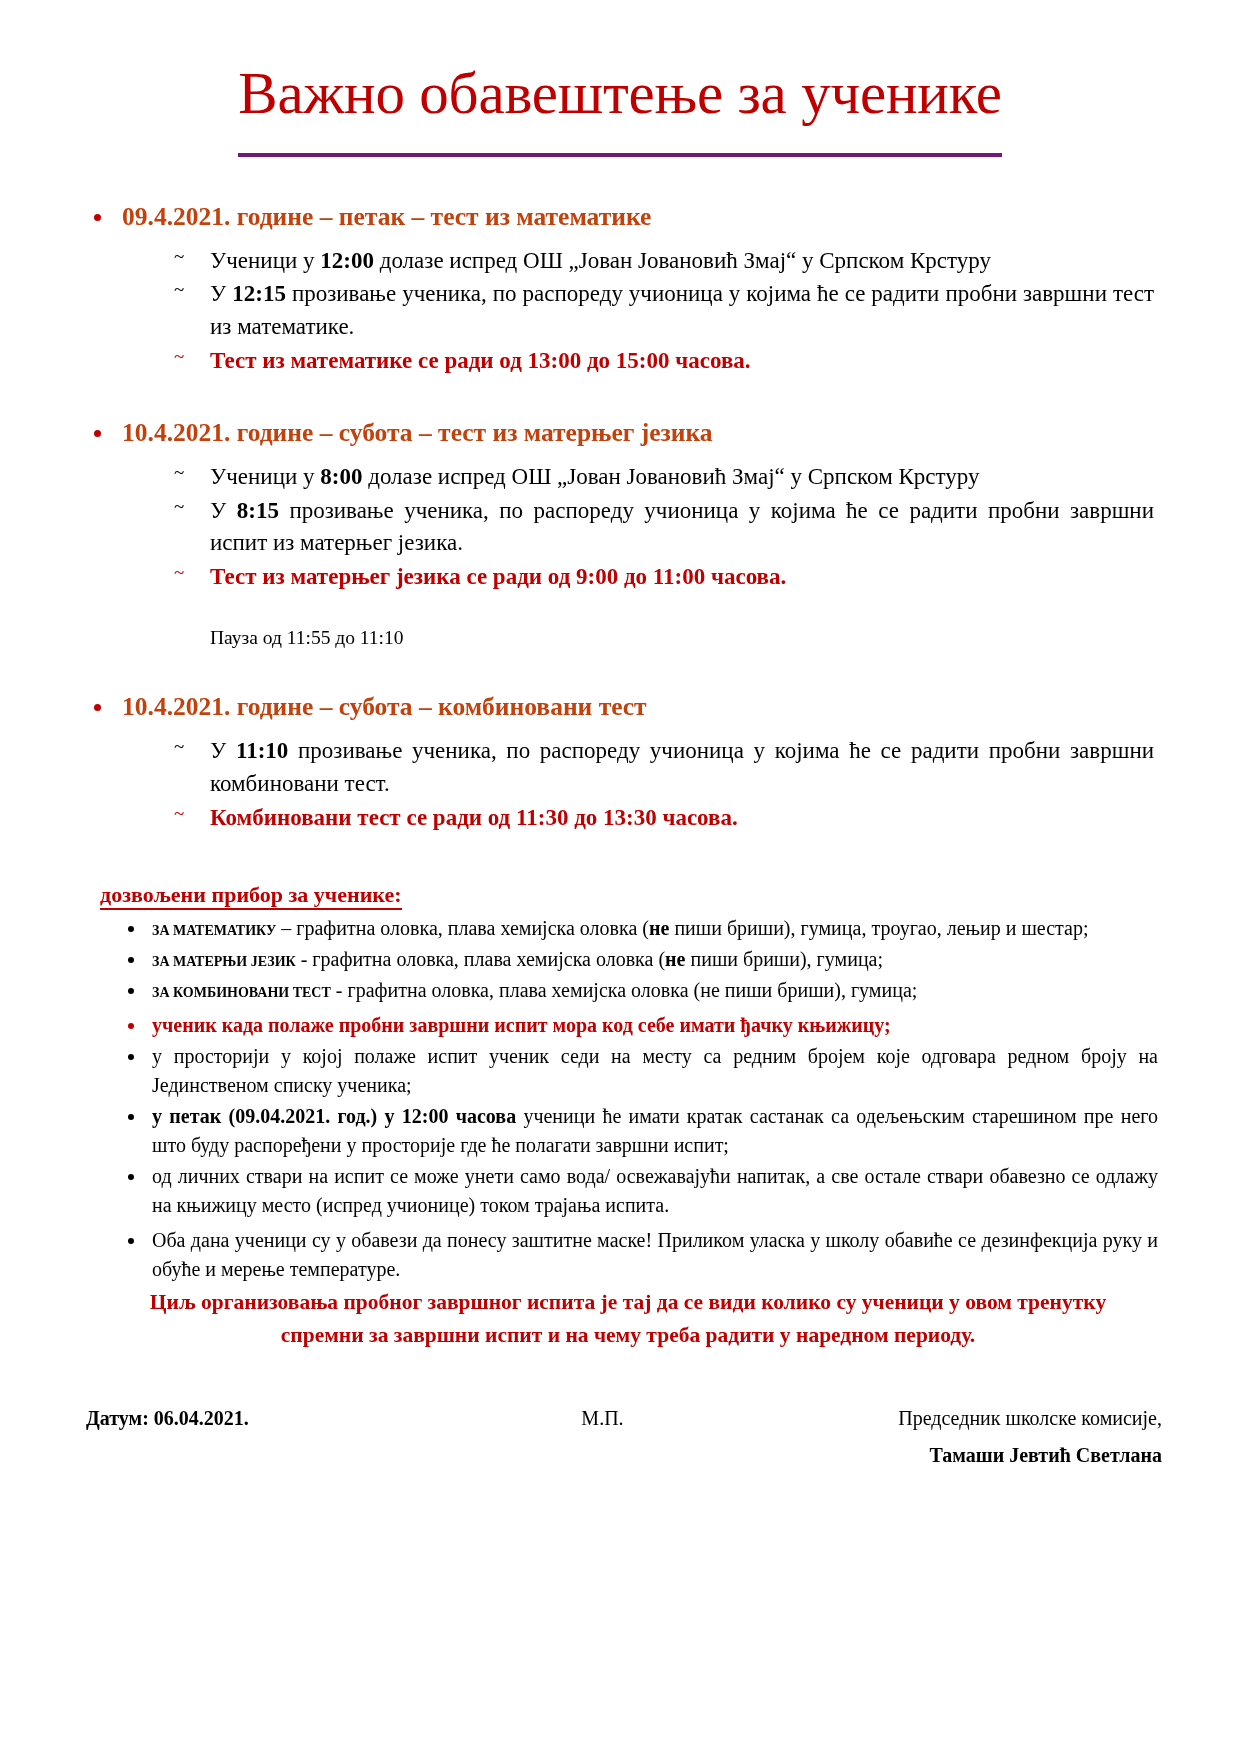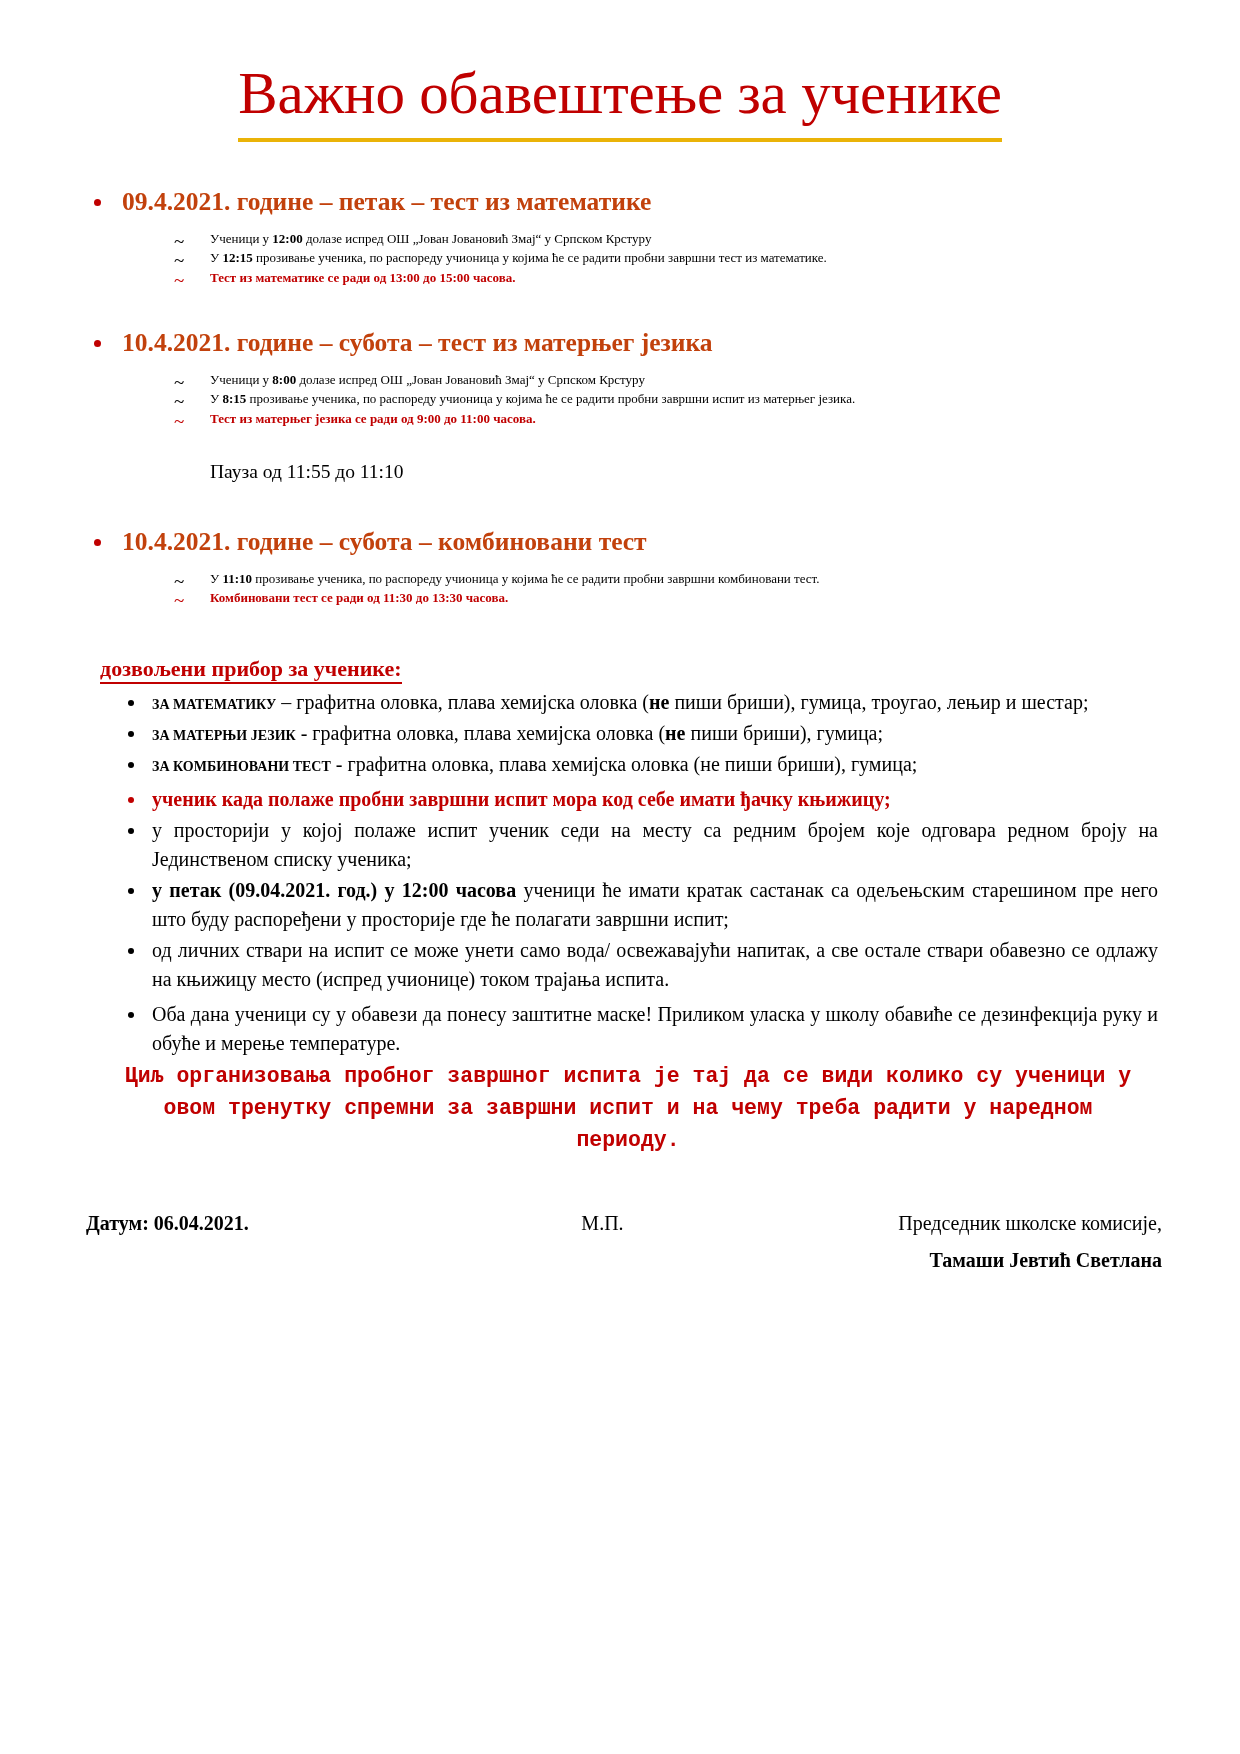--- a/index.html
+++ b/index.html
@@ -27,22 +27,22 @@
     text-align: center;
     color: #c00000;
     font-size: 59px;
     line-height: 1.42;
     font-weight: normal;
     margin: 0 0 6px 0;
     letter-spacing: -0.2px;
   }
   .title .tline {
     display: inline-block;
-    border-bottom: 4px solid #eab308;
-    padding-bottom: 2px;
+    border-bottom: 4px solid #701a75;
+    padding-bottom: 17px;
   }
   .title .tline2 {
     display: inline-block;
     border-bottom: 4px solid #c00000;
     padding-bottom: 2px;
     margin-top: 6px;
   }
 
   
   .section { margin-top: 40px; }
@@ -64,21 +64,21 @@
     width: 7px;
     height: 7px;
     background: #c00000;
     border-radius: 50%;
   }
 
   .sublist { margin-top: 12px; }
   .sub {
     position: relative;
     padding-left: 132px;
-    font-size: 13px;
+    font-size: 23px;
     line-height: 1.42;
     text-align: justify;
     padding-right: 8px;
     margin-bottom: 1px;
   }
   .sub::before {
     content: "~";
     position: absolute;
     left: 96px;
     top: -1px;
@@ -140,21 +140,20 @@
   .gap-list { margin-top: 30px; }
 
   
   .closing {
     padding: 0 28px 0 44px;
     color: #c00000;
     font-weight: bold;
     font-size: 21.5px;
     line-height: 1.5;
     text-align: center;
-    font-family: Liberation Mono, monospace;
   }
 
   
   .footer {
     margin-top: 56px;
     display: flex;
     align-items: flex-start;
     font-size: 20px;
   }
   .footer .f-left { width: 36%; font-weight: bold; padding-left: 8px; }

